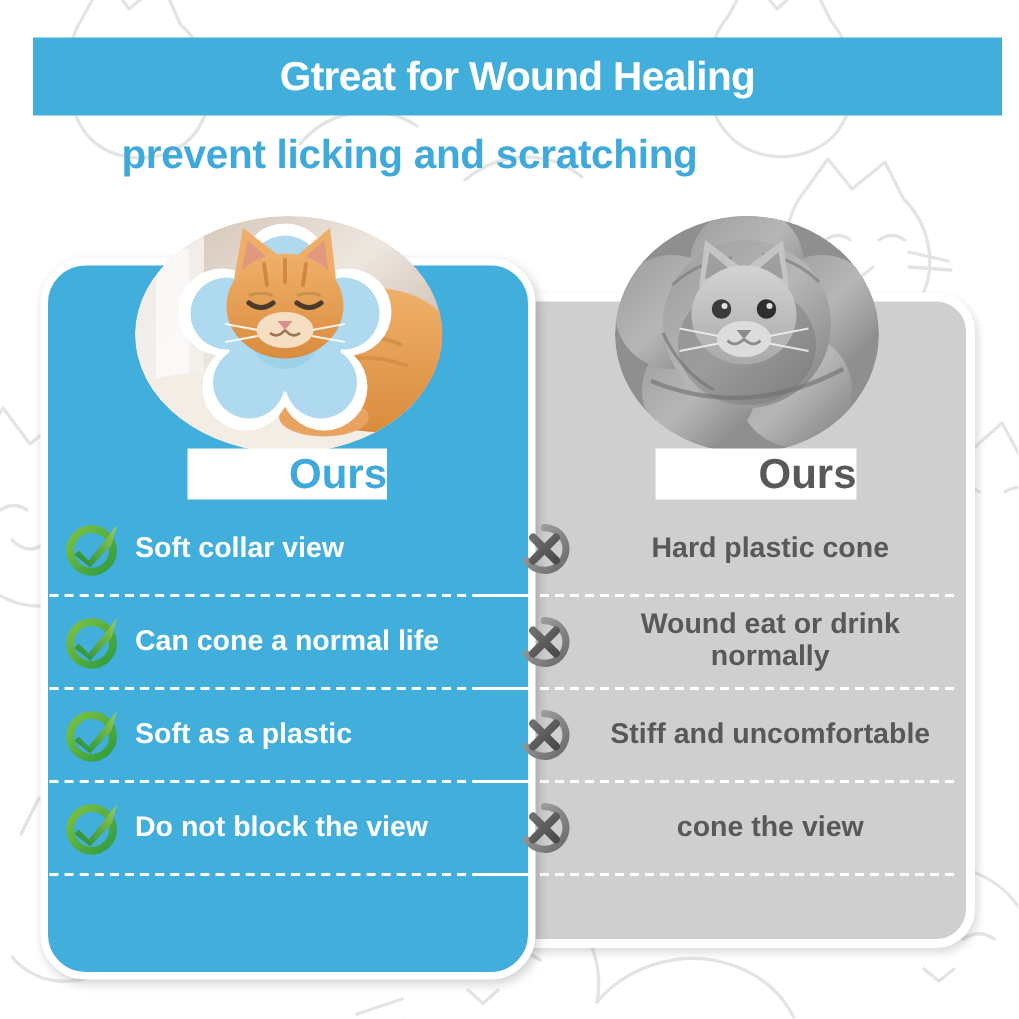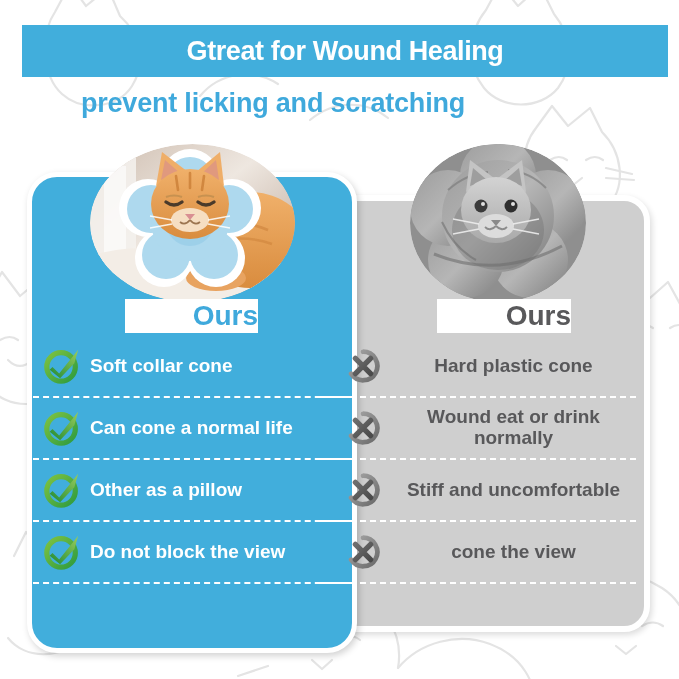--- a/index.html
+++ b/index.html
@@ -429,41 +429,41 @@
             </linearGradient>
             <linearGradient id="tickG1" x1="0" y1="1" x2="1" y2="0">
               <stop offset="0" stop-color="#1E8A34"></stop>
                 <stop offset="1" stop-color="#9ACD5B"></stop>
             </linearGradient>
           </defs>
           <circle cx="19" cy="21" r="15" fill="none" stroke="url(#ringG1)" stroke-width="5.5"></circle>
           <path d="M10 21 L17 28 L37 3 L33 17 L18 33 L7 24 Z" fill="url(#tickG1)"></path>
         </svg>
       </span>
-      <span class="row-text">Soft collar cone</span>
+      <span class="row-text">Soft collar view</span>
     </div>
 
     <div class="feature-row">
       <span class="row-icon">
         <svg viewBox="0 0 40 40" xmlns="http://www.w3.org/2000/svg">
           <circle cx="19" cy="21" r="15" fill="none" stroke="url(#ringG1)" stroke-width="5.5"></circle>
           <path d="M10 21 L17 28 L37 3 L33 17 L18 33 L7 24 Z" fill="url(#tickG1)"></path>
         </svg>
       </span>
       <span class="row-text">Can cone a normal life</span>
     </div>
 
     <div class="feature-row">
       <span class="row-icon">
         <svg viewBox="0 0 40 40" xmlns="http://www.w3.org/2000/svg">
           <circle cx="19" cy="21" r="15" fill="none" stroke="url(#ringG1)" stroke-width="5.5"></circle>
           <path d="M10 21 L17 28 L37 3 L33 17 L18 33 L7 24 Z" fill="url(#tickG1)"></path>
         </svg>
       </span>
-      <span class="row-text">Other as a pillow</span>
+      <span class="row-text">Soft as a plastic</span>
     </div>
 
     <div class="feature-row">
       <span class="row-icon">
         <svg viewBox="0 0 40 40" xmlns="http://www.w3.org/2000/svg">
           <circle cx="19" cy="21" r="15" fill="none" stroke="url(#ringG1)" stroke-width="5.5"></circle>
           <path d="M10 21 L17 28 L37 3 L33 17 L18 33 L7 24 Z" fill="url(#tickG1)"></path>
         </svg>
       </span>
       <span class="row-text">Do not block the view</span>

